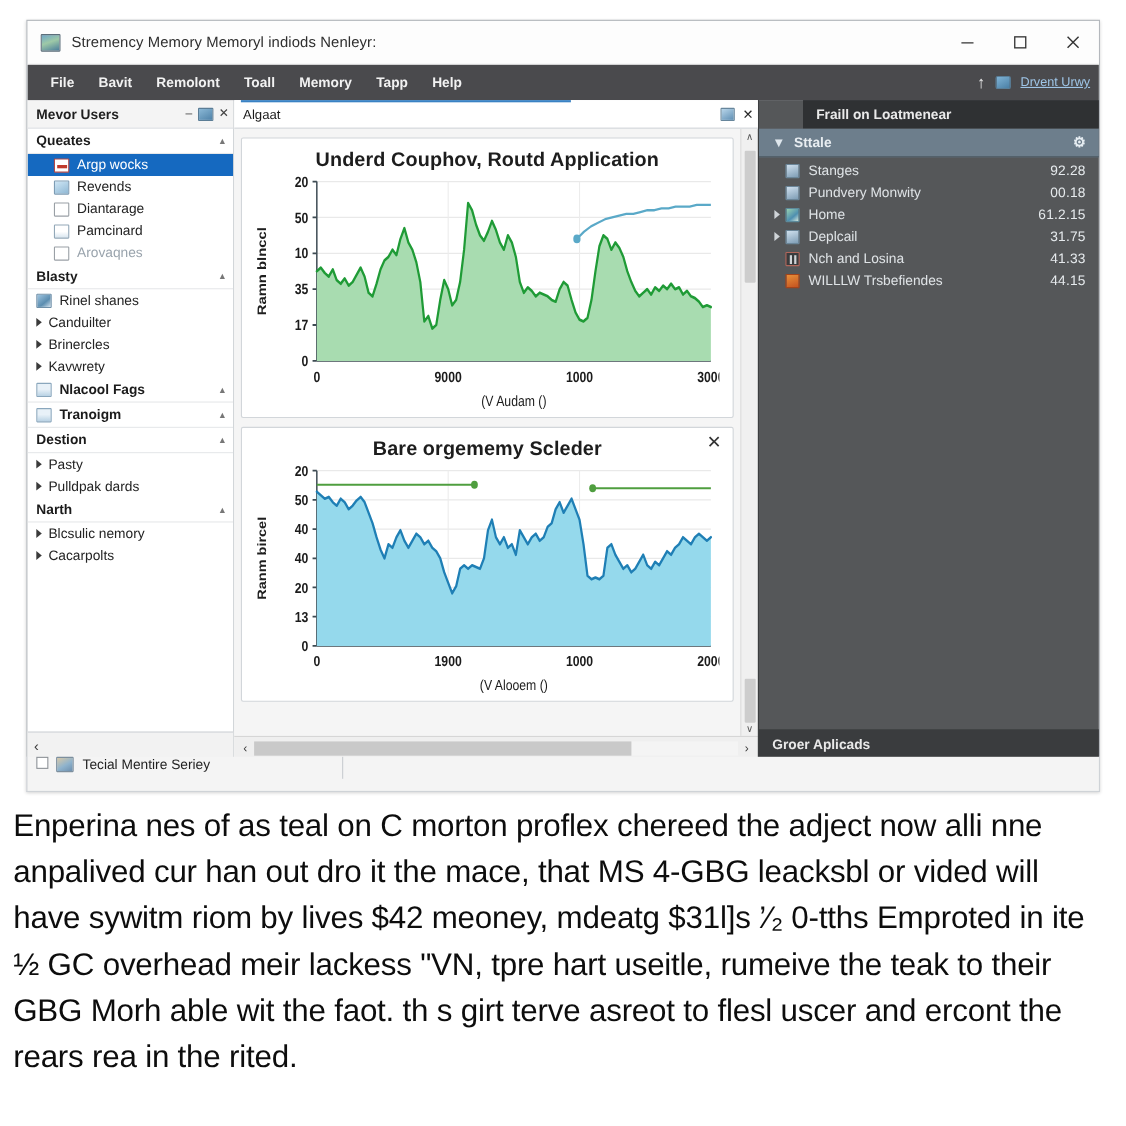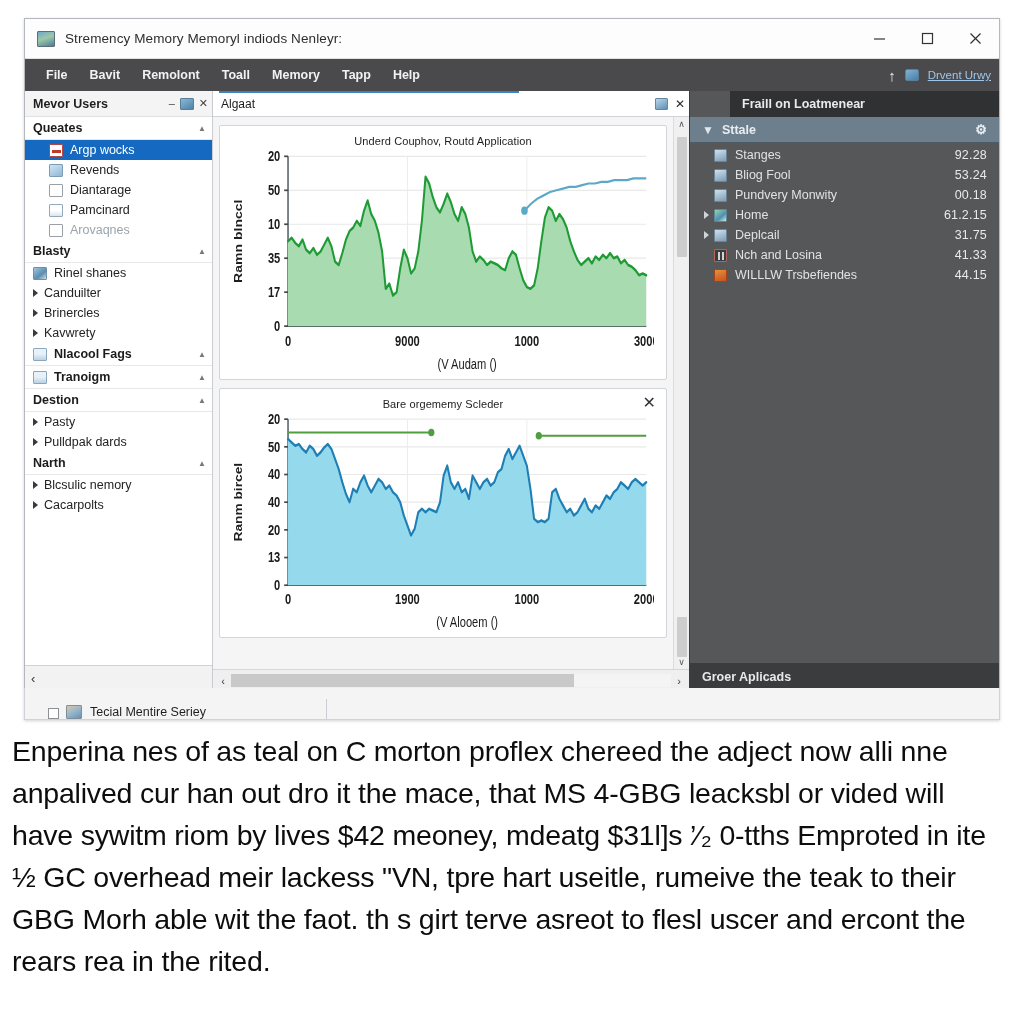--- a/index.html
+++ b/index.html
@@ -202,21 +202,21 @@
   
   .card {
     background: #ffffff; border: 1px solid #d2d6da;
     border-radius: 2px; position: relative;
     display: flex; flex-direction: column;
     flex: 0 0 auto;
   }
   .card1 { height: 255px; }
   .card2 { height: 250px; }
   .card-title {
-    text-align: center; font-size: 11px; font-weight: 400;
+    text-align: center; font-size: 18px; font-weight: 700;
     color: #1d1d1d; padding: 9px 28px 2px 28px;
     letter-spacing: .1px;
   }
   .card-close {
     position: absolute; right: 10px; top: 6px;
     font-size: 16px; color: #333; line-height: 1;
   }
   .chart-wrap { flex: 1 1 auto; position: relative; padding: 0 12px 4px 8px; }
   .chart-svg { width: 100%; height: 100%; display: block; }
   .ax-label {
@@ -312,21 +312,21 @@
     color: #8b9096; font-size: 11px;
     display: flex; align-items: center; justify-content: center;
   }
   .sb-last { padding: 0 14px 0 6px; display:flex; align-items:center; font-size: 11.5px; color:#e4e8eb; }
 
   
   .taskstrip {
     position: absolute; left: 24px; top: 688px;
     width: 976px; height: 32px;
     background: #f4f4f4; border: 1px solid #cfd3d7; border-top: none;
-    display: flex; align-items: flex-end; padding-left: 23px;
+    display: flex; align-items: flex-start; padding-left: 8px;
   }
   .ts-check { width: 11px; height: 11px; border: 1px solid #8c9196; background:#fff; margin-right: 7px; flex:0 0 auto; }
   .ts-ico {
     width: 16px; height: 14px; margin-right: 8px; flex:0 0 auto;
     background: linear-gradient(150deg,#d9c9a8,#8fb3cd 55%,#6d8fae);
     border: 1px solid #7d8f9e; border-radius: 1px;
   }
   .ts-label { font-size: 12.5px; color: #1f1f1f; }
   .ts-sep { width: 1px; height: 20px; background: #c9cdd1; margin-left: 120px; }
 
@@ -615,26 +615,20 @@
         </div>
         <div class="rp-list">
 
           <div class="rp-row">
             <span class="rp-tri blank"></span>
             <span class="rp-ico ri-doc"></span>
             <span>Stanges</span>
             <span class="rp-val">92.28</span>
           </div>
 
-          <div class="rp-row">
-            <span class="rp-tri blank"></span>
-            <span class="rp-ico ri-doc"></span>
-            <span>Bliog Fool</span>
-            <span class="rp-val">53.24</span>
-          </div>
 
           <div class="rp-row">
             <span class="rp-tri blank"></span>
             <span class="rp-ico ri-doc"></span>
             <span>Pundvery Monwity</span>
             <span class="rp-val">00.18</span>
           </div>
 
           <div class="rp-row">
             <span class="rp-tri"></span>

